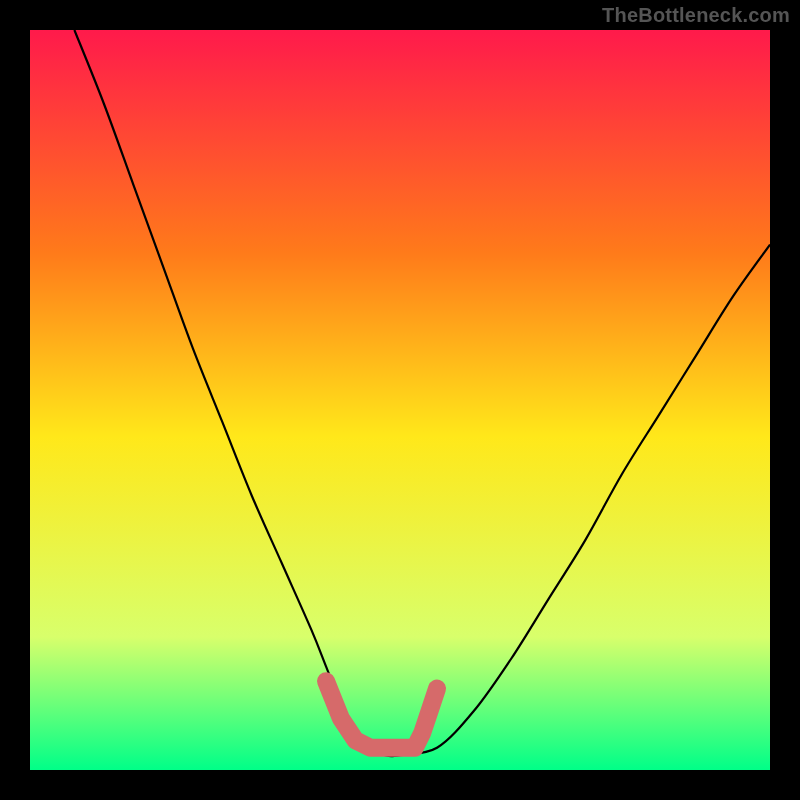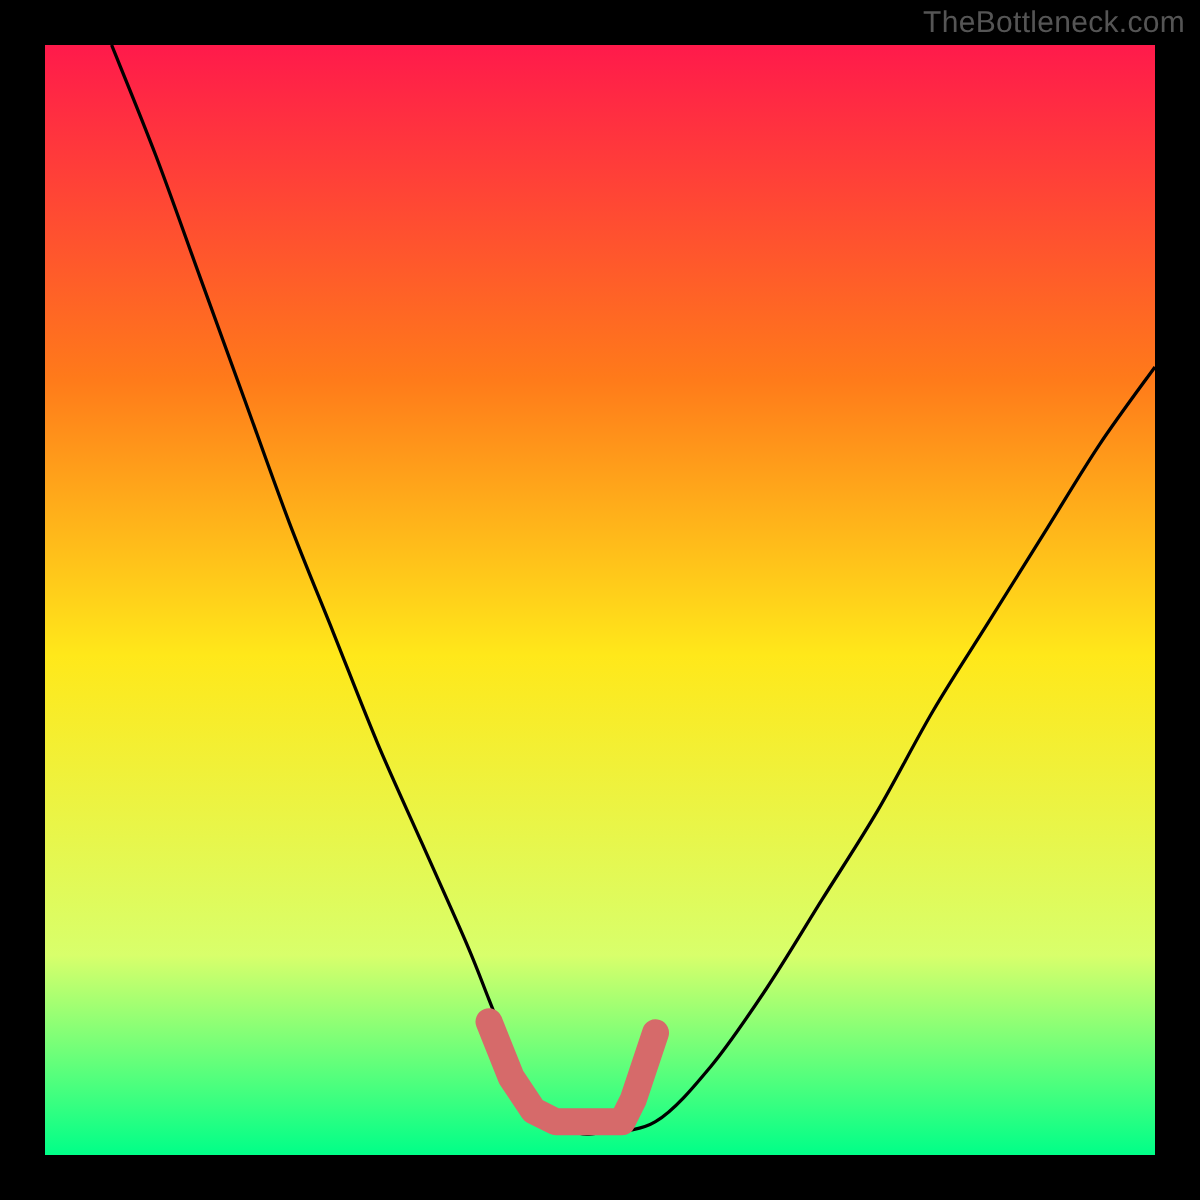--- a/index.html
+++ b/index.html
@@ -16,21 +16,21 @@
     width: 800px;
     height: 800px;
     background: #000;
   }
   .watermark {
     position: absolute;
     top: 4px;
     right: 10px;
     color: #555;
     font-size: 20px;
-    font-weight: 400;
+    font-weight: 700;
     z-index: 10;
     letter-spacing: 0.2px;
     text-align: right;
   }
   .plot {
     position: absolute;
     left: 30px;
     top: 30px;
     width: 740px;
     height: 740px;

